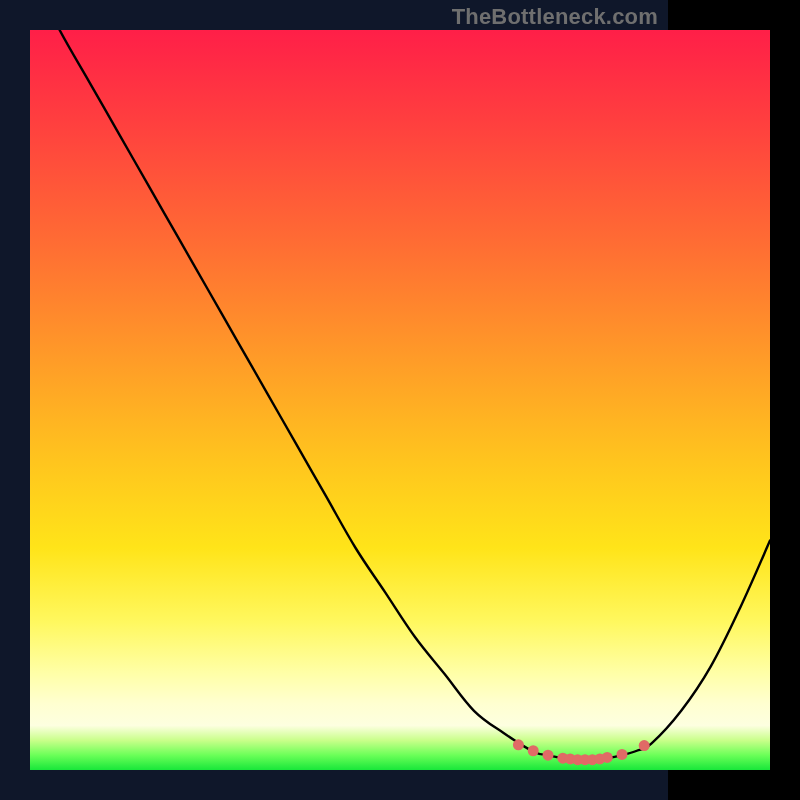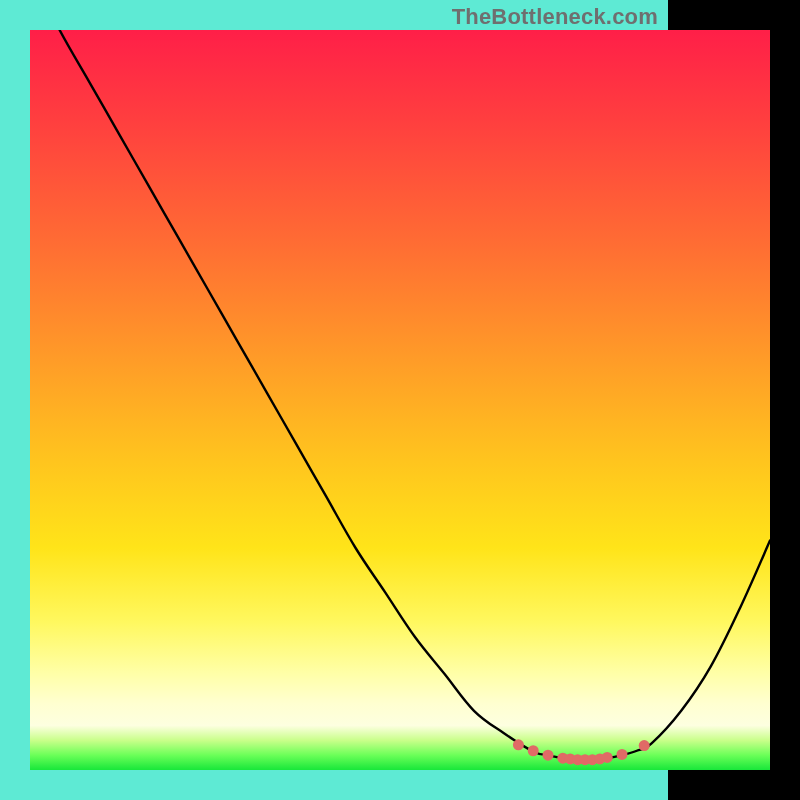--- a/index.html
+++ b/index.html
@@ -7,21 +7,21 @@
     padding: 0;
     width: 800px;
     height: 800px;
     background: #000;
     overflow: hidden;
   }
   .stage {
     position: relative;
     width: 668px;
     height: 800px;
-    background: #5eead4;
+    background: #0f172a;
   }
   .plot {
     position: absolute;
     left: 30px;
     top: 30px;
     width: 740px;
     height: 740px;
     
     background: linear-gradient(
       to bottom,

